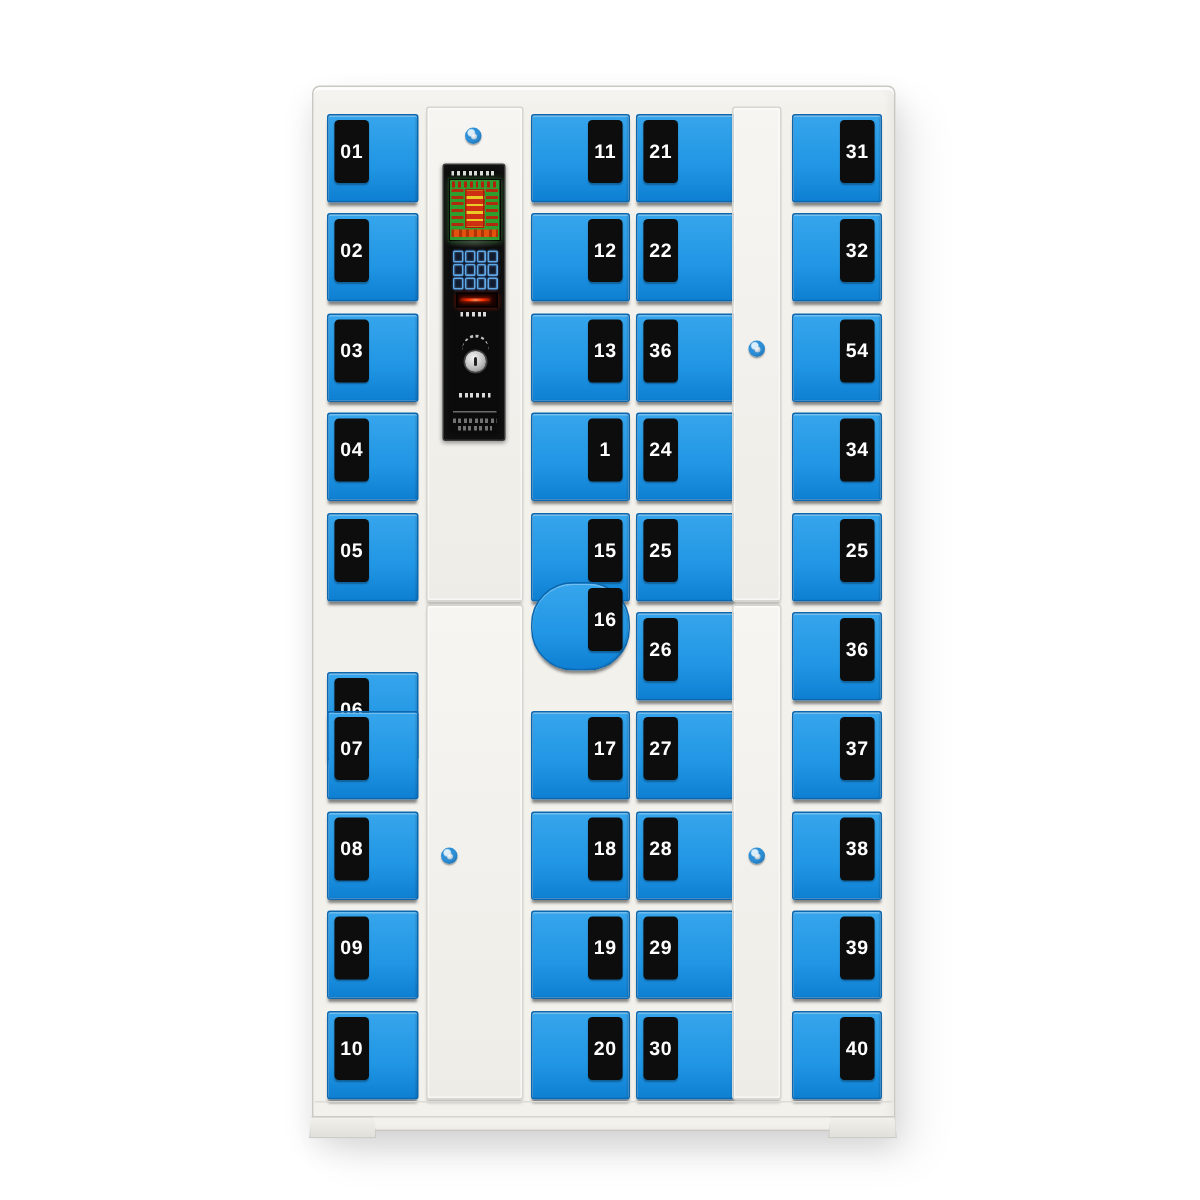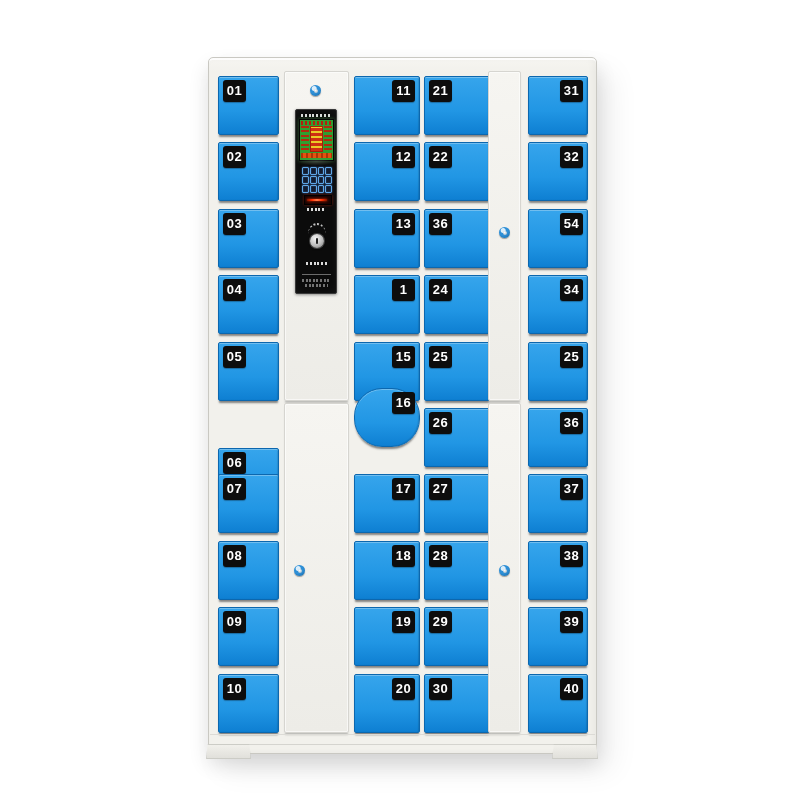--- a/index.html
+++ b/index.html
@@ -8,21 +8,21 @@
   .cabinet{position:absolute;left:208px;top:57px;width:387px;height:695px;
            background:linear-gradient(180deg,#f6f5f1 0,var(--cabinet,#f2f1ec) 14px,var(--cabinet,#f2f1ec) 100%);
            border:1px solid var(--cabinet-edge,#c9c8c2);border-radius:5px 5px 2px 2px;
            box-shadow:0 10px 20px rgba(0,0,0,.12),14px 16px 30px rgba(0,0,0,.07),
                       inset 0 2px 0 rgba(255,255,255,.8), inset -3px 0 6px rgba(0,0,0,.04);}
   
   .door{position:absolute;border-radius:2px;border:1px solid var(--door-border,#0c67ae);
         background:linear-gradient(180deg,var(--door-blue-light,#36a5ec),var(--door-blue,#2196e4) 60%,var(--door-blue-dark,#0e7fd2));
         box-shadow:0 3px 2px -1px rgba(40,40,40,.55), inset 0 1px 0 rgba(255,255,255,.3), inset -1px 0 1px rgba(0,0,0,.12);}
   .door-num{position:absolute;top:3px;background:var(--label-bg,#0d0d0d);color:var(--label-text,#fff);
-        font:bold 13px/18px "Liberation Sans",sans-serif;padding:2px 3px;min-width:17px;text-align:center;
+        font:bold 13px/18px "Liberation Sans",sans-serif;padding:12px 3px;min-width:17px;text-align:center;
         border-radius:3px;letter-spacing:.5px;box-shadow:0 1px 1px rgba(0,0,0,.3);}
   .num-left{left:4px;} .num-right{right:4px;}
   
   .white-door{position:absolute;background:linear-gradient(180deg,#f6f5f1,#edece7);
         border:1px solid #d6d5d0;border-radius:2px;
         box-shadow:0 3px 2px -1px rgba(70,70,70,.3), inset 0 0 0 1px rgba(255,255,255,.6);}
   
   .door-lock{position:absolute;width:11px;height:11px;border-radius:50%;
         background:radial-gradient(circle at 38% 32%, #dbeefb 0 2px, var(--lock-blue,#2e8fd6) 3px 5px, #16639f 100%);
         box-shadow:0 1px 1px rgba(0,0,0,.35);}

